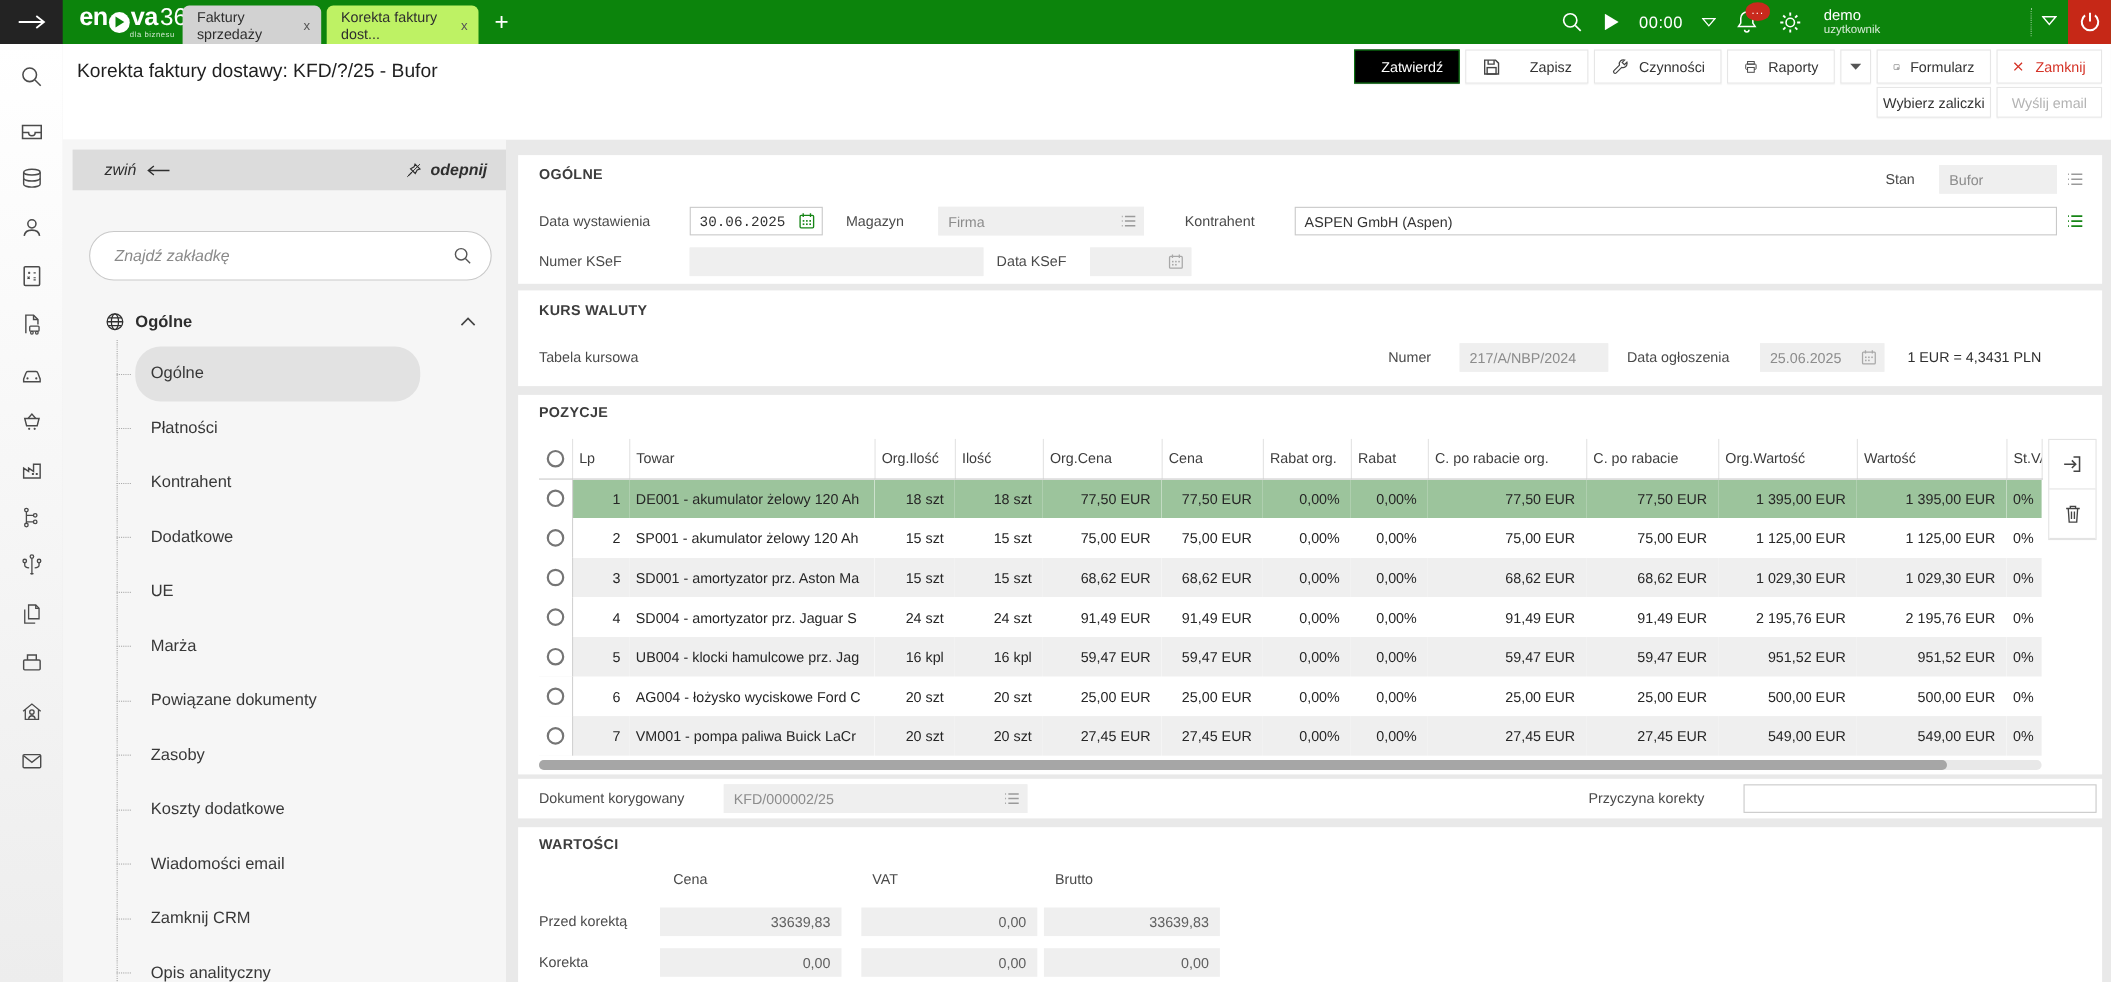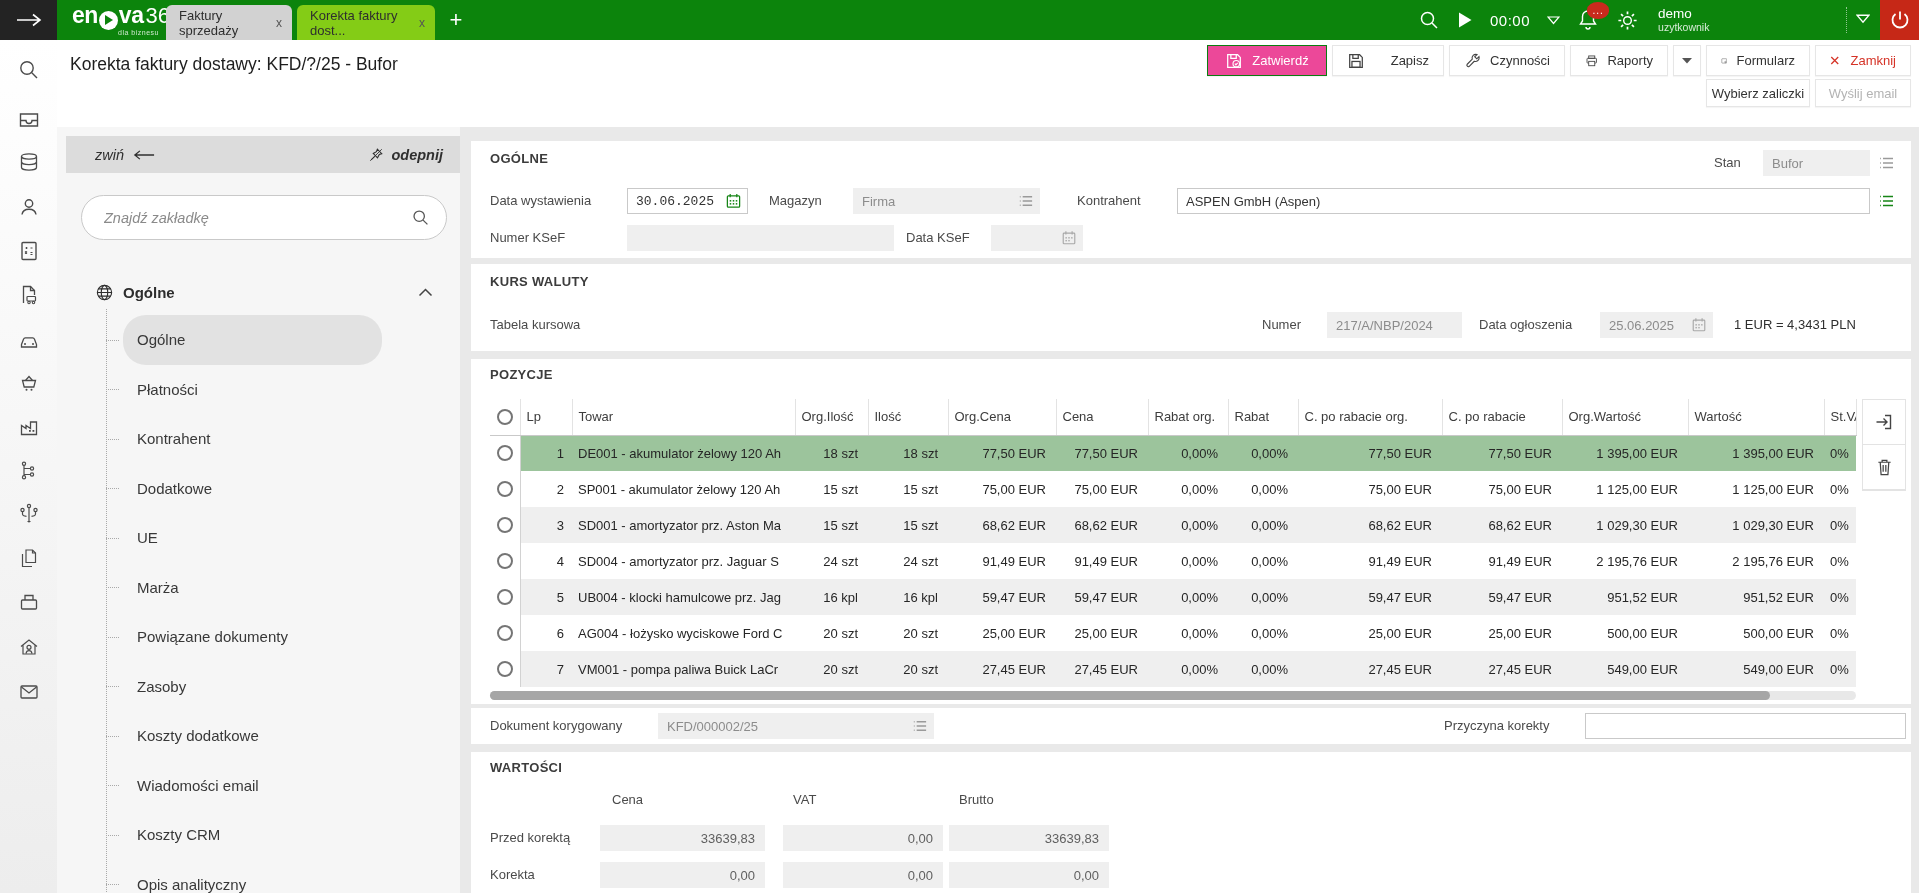--- a/index.html
+++ b/index.html
@@ -11,56 +11,56 @@
   .corner{position:absolute;left:0;top:0;width:57px;height:40px;background:#232323;display:flex;align-items:center;justify-content:center;}
   .logo{position:absolute;left:72px;top:4px;color:#fff;display:flex;align-items:baseline;line-height:1;}
   .logo .en{font-size:23px;font-weight:700;letter-spacing:-.5px;}
   .logo .o{width:19px;height:19px;border-radius:50%;background:#fff;display:inline-flex;align-items:center;justify-content:center;margin:0 1px;position:relative;top:2px;}
   .logo .o::after{content:"";border-left:8px solid #0c840c;border-top:5px solid transparent;border-bottom:5px solid transparent;margin-left:2px;}
   .logo .n365{font-size:22px;font-weight:400;margin-left:2px;}
   .logo-sub{position:absolute;left:118px;top:29px;color:#cfe8cf;font-size:7px;letter-spacing:.5px;}
   .tab{position:absolute;top:5px;height:35px;border-radius:6px 6px 0 0;display:flex;align-items:center;padding:0 10px 0 13px;font-size:13px;color:#2e2e2e;cursor:pointer;}
   .tab .x{margin-left:auto;padding-left:10px;color:#555;font-size:12px;}
   .tab1{left:166px;width:126px;background:#d2d2d2;}
-  .tab2{left:297px;width:138px;background:#84cc16;}
+  .tab2{left:297px;width:138px;background:#bef264;}
   .tab-add{position:absolute;left:444px;top:8px;width:24px;height:24px;color:#fff;font-size:22px;font-weight:300;display:flex;align-items:center;justify-content:center;}
   .tb-right{position:absolute;left:1418px;top:0;height:40px;display:flex;align-items:center;gap:17px;color:#fff;}
   .clock{font-size:15px;letter-spacing:.5px;}
   .userblk{line-height:1.1;margin-left:2px;}
   .userblk .un{font-size:13.5px;}
   .userblk .ur{font-size:10.5px;color:#d8ecd8;}
   .bellwrap{position:relative;}
   .badge{position:absolute;left:10px;top:-6px;background:#c92a1d;color:#fff;border-radius:50%/45%;width:22px;height:17px;font-size:10px;display:flex;align-items:center;justify-content:center;letter-spacing:1px;}
   .dotsep{position:absolute;left:1846px;top:7px;height:26px;border-left:1px dotted rgba(255,255,255,.55);}
   .tb-chev{position:absolute;left:1856px;top:14px;}
   .power{position:absolute;left:1880px;top:0;width:39px;height:40px;background:#c62817;display:flex;align-items:center;justify-content:center;}
 
   
   .toolbar{position:absolute;left:57px;top:40px;width:1862px;height:87px;background:#fff;z-index:10;}
   .page-title{position:absolute;left:13px;top:14px;font-size:17.5px;font-weight:500;color:#1e1e1e;}
   .btnrow1{position:absolute;right:8px;top:5px;display:flex;gap:5px;align-items:center;}
   .btnrow2{position:absolute;right:8px;top:39px;display:flex;gap:5px;align-items:center;}
   .btn{height:31px;background:#fff;border:1px solid #e6e6e6;display:flex;align-items:center;gap:9px;padding:0 14px;font-size:13px;color:#333;cursor:pointer;white-space:nowrap;box-shadow:0 1px 1px rgba(0,0,0,.04);}
-  .btn.green{background:#ec4899;border-color:#0b7c11;color:#fff;font-weight:500;width:120px;justify-content:center;}
+  .btn.green{background:#000000;border-color:#0b7c11;color:#fff;font-weight:500;width:96px;justify-content:center;}
   .btn.red-t{color:#d53327;width:96px;justify-content:center;gap:11px;}
   .btn.chev{padding:0 7px;}
   .btn.sm{height:28px;font-size:13px;}
   .btn.disabled{color:#b3b3b3;cursor:default;}
   .btn.w-form{width:104px;justify-content:center;}
 
   
   .rail{position:absolute;left:0;top:40px;width:57px;height:853px;background:linear-gradient(#ffffff,#ededed);z-index:5;}
   .rail .ri{position:absolute;left:17px;width:24px;height:24px;cursor:pointer;}
 
   
   .panel{position:absolute;left:57px;top:127px;width:403px;height:766px;background:#f6f6f6;}
   .panel-bar{position:absolute;left:9px;top:9px;width:394px;height:37px;background:#dcdcdc;display:flex;align-items:center;padding:0 17px 0 29px;}
   .panel-bar .zl{font-style:italic;font-size:14.5px;color:#2f2f2f;display:flex;align-items:center;gap:9px;cursor:pointer;}
   .panel-bar .unpin{margin-left:auto;font-style:italic;font-size:14.5px;color:#2f2f2f;display:flex;align-items:center;gap:7px;cursor:pointer;font-weight:bold;}
-  .find{position:absolute;left:24px;top:68px;width:366px;height:45px;border:1px solid #c9c9c9;border-radius:23px;background:#fff;display:flex;align-items:center;padding:0 16px 0 22px;}
+  .find{position:absolute;left:24px;top:83px;width:366px;height:45px;border:1px solid #c9c9c9;border-radius:23px;background:#fff;display:flex;align-items:center;padding:0 16px 0 22px;}
   .find input{flex:1;border:none;outline:none;font-size:14.5px;font-style:italic;color:#444;background:transparent;font-family:inherit;}
   .find input::placeholder{color:#8a8a8a;}
   .grp{position:absolute;left:38px;top:149px;width:352px;height:32px;display:flex;align-items:center;gap:9px;cursor:pointer;}
   .grp .gt{font-size:15px;font-weight:700;color:#2d2d2d;}
   .grp .gc{margin-left:auto;margin-right:14px;}
   .nav{position:absolute;left:0;top:188px;width:403px;}
   .nav::before{content:"";position:absolute;left:49px;top:-6px;height:715px;border-left:1px dotted #a9a9a9;}
   .nav-item{position:relative;height:49.5px;margin-left:66px;width:259px;display:flex;align-items:center;padding-left:14px;font-size:15px;color:#383838;cursor:pointer;}
   .nav-item::before{content:"";position:absolute;left:-17px;top:50%;width:13px;border-top:1px dotted #a9a9a9;}
   .nav-item.selected{background:#e2e2e2;border-radius:23px;}
@@ -383,21 +383,21 @@
       <div class="nav-item">
         <span>Zasoby</span>
       </div>
       <div class="nav-item">
         <span>Koszty dodatkowe</span>
       </div>
       <div class="nav-item">
         <span>Wiadomości email</span>
       </div>
       <div class="nav-item">
-        <span>Koszty CRM</span>
+        <span>Zamknij CRM</span>
       </div>
       <div class="nav-item">
         <span>Opis analityczny</span>
       </div>
     </div>
 </div>
 
 <div class="card" style="top:141px;height:117px;">
   <div class="sh" style="left:19px;top:10px;">OGÓLNE</div>
   <div class="lbl" style="left:1243px;top:9px;">Stan</div>

